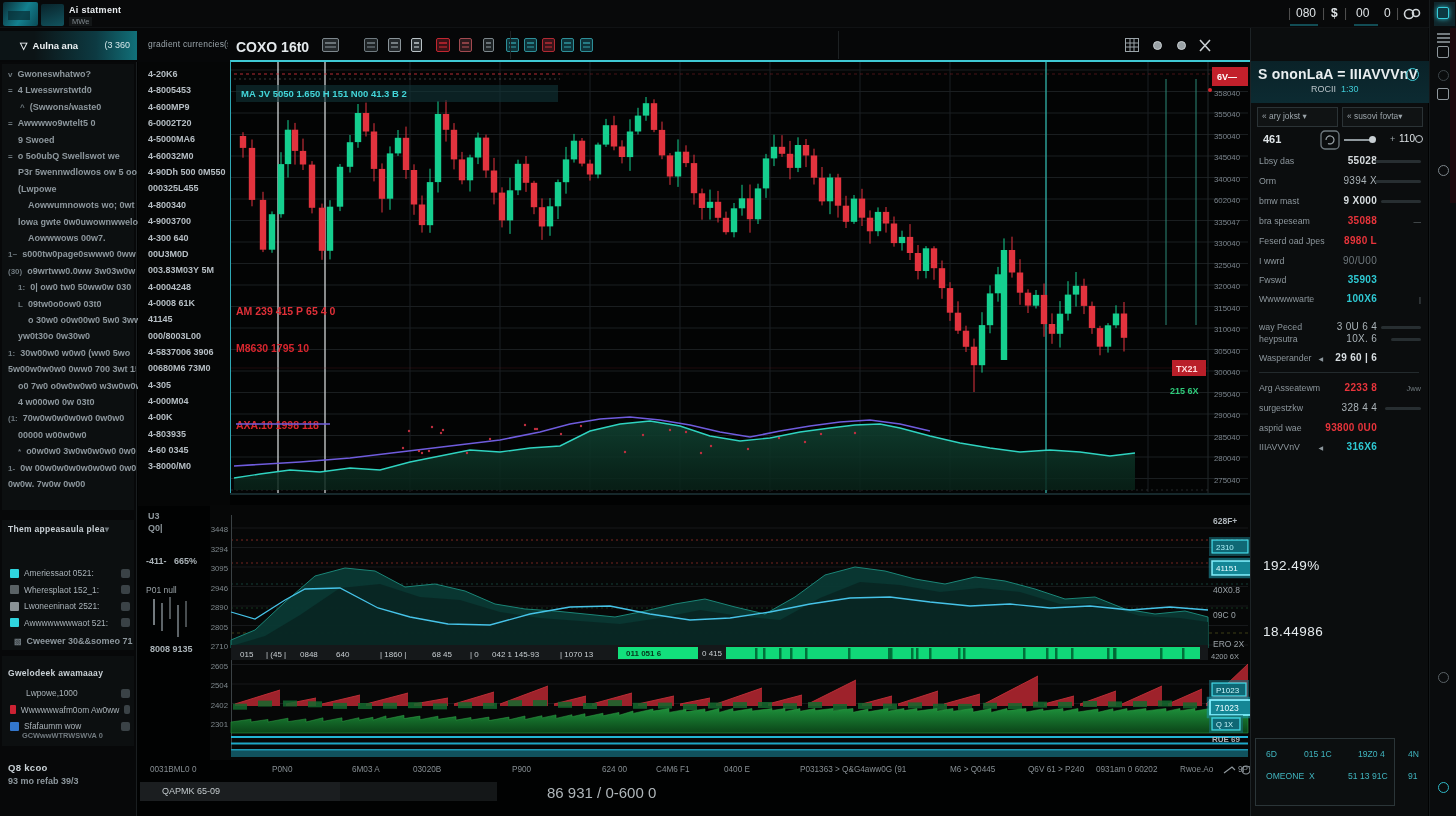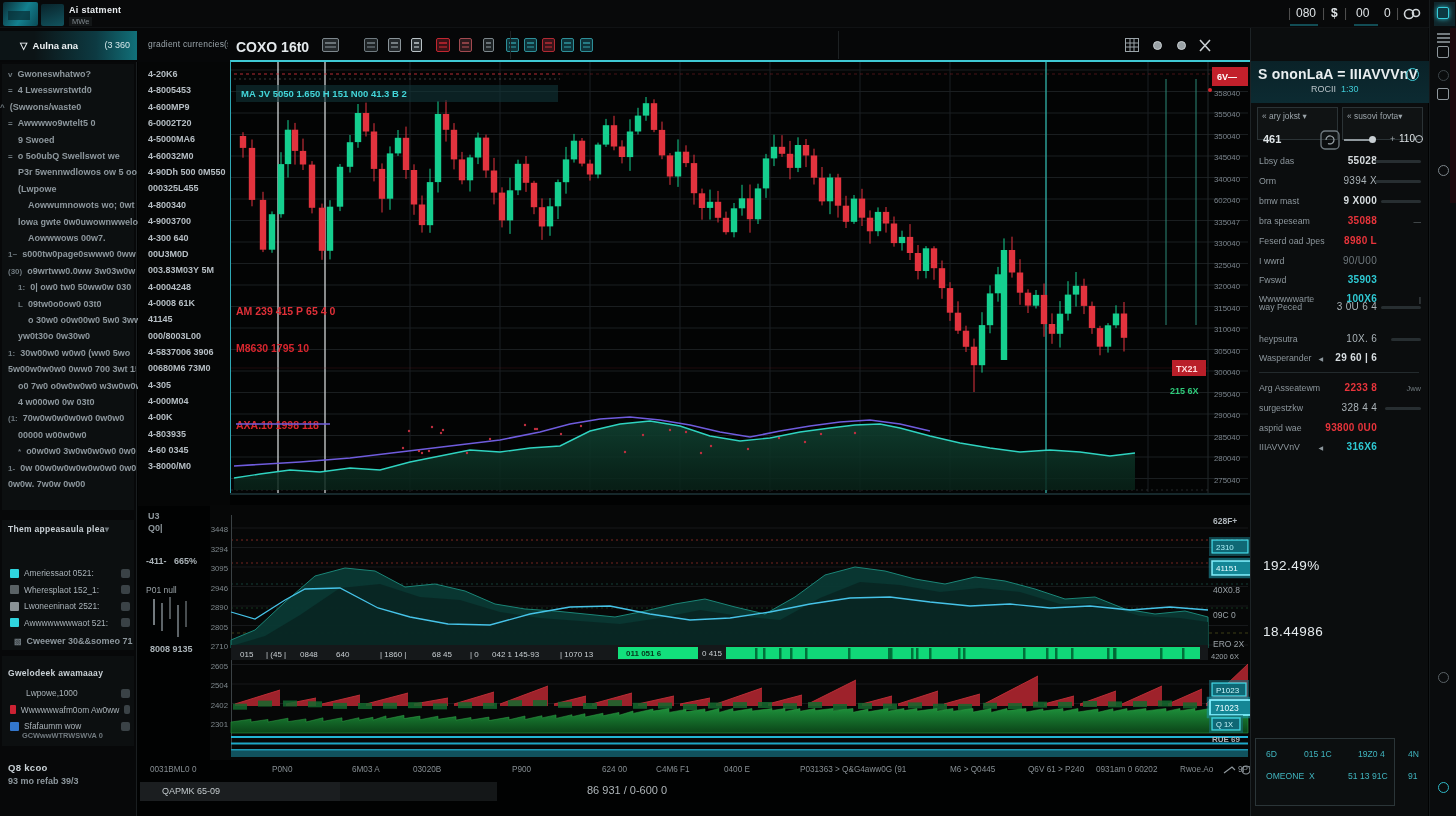--- a/index.html
+++ b/index.html
@@ -33,32 +33,32 @@
 
 #syc{position:absolute;left:138px;top:62px;width:92px;height:444px;background:#050606}
 .sy{position:absolute;left:148px;font-size:9px;font-weight:bold;color:#b6bec4;white-space:nowrap}
 
 #chf{position:absolute;left:230px;top:60px;width:1020px;height:434px;border-top:2px solid #3fc9d4;border-left:1px solid #2fa8b4;background:#030404}
 #chb{position:absolute;left:230px;top:493px;width:1020px;height:2px;background:#16282b}
 
 .axl{position:absolute;top:765px;font-size:8.2px;color:#878f94;white-space:nowrap}
 #stat1{position:absolute;left:140px;top:782px;width:200px;height:19px;background:#1b1e20;color:#c3cacd;font-size:9px;line-height:19px;padding-left:22px}
 #stat2{position:absolute;left:340px;top:782px;width:157px;height:19px;background:#141718}
-#stat3{position:absolute;left:587px;top:784px;color:#aeb5b9;font-size:11px}
+#stat3{position:absolute;left:547px;top:784px;color:#aeb5b9;font-size:15px}
 #stat4{position:absolute;left:475px;top:828px;color:#6d7578;font-size:10px}
 
 #rp{position:absolute;left:1250px;top:28px;width:178px;height:788px;background:#0b0d0e;border-left:1px solid #1d2326}
 #rph{position:absolute;left:0;top:0;width:178px;height:33px;background:linear-gradient(90deg,#0b2a30,#0e3940);border-bottom:2px solid #38c5d1}
 #rph span{position:absolute;left:12px;top:11px;font-size:9.5px;color:#dde5e8;font-weight:bold}
 #rsym{position:absolute;left:0;top:33px;width:178px;height:42px;background:linear-gradient(180deg,#0a2228,#0c2b32)}
 #rsym .n{position:absolute;left:7px;top:5px;font-size:14px;font-weight:bold;color:#e9eef0;letter-spacing:.2px}
 #rsym .s{position:absolute;left:60px;top:23px;font-size:9px;color:#b9c3c8}
 #rsym .s i{color:#3ecbd6;font-style:normal}
 #rsym .ic{position:absolute;right:10px;top:7px;width:13px;height:13px;border:1.5px solid #3ecbd6;border-radius:50%}
-#rdrop{position:absolute;left:6px;top:79px;width:166px;height:33px;color:#9ba4aa;font-size:8.4px;display:flex;gap:4px}
+#rdrop{position:absolute;left:6px;top:79px;width:166px;height:20px;color:#9ba4aa;font-size:8.4px;display:flex;gap:4px}
 #rdrop div{flex:1;padding:3px 4px;white-space:nowrap;overflow:hidden;background:#101314;border:1px solid #2b3336}
 #rqty{position:absolute;left:7px;top:102px;width:164px;height:20px;color:#dfe5e8}
 .rrow{position:absolute;left:0;width:178px;height:18px;font-size:8.8px}
 .rl{position:absolute;left:8px;top:4px;color:#8d979d;white-space:nowrap}
 .rv{position:absolute;right:52px;top:3px;font-size:10px;letter-spacing:.3px}
 .rv.w{color:#d7dde0;font-weight:bold}
 .rv.g{color:#aab3b8}
 .rv.r{color:#e8343b;font-weight:bold}
 .rv.t{color:#2fc9d3;font-weight:bold}
 .rv.d{color:#6f787d}
@@ -167,21 +167,21 @@
 <div class="abs" style="left:838px;top:3px;width:1px;height:28px;background:#1d2123"></div>
 </div>
 
 <div id="lsb">
 <div class="panel" style="top:2px;height:446px"></div>
 <div class="panel" style="top:458px;height:130px"></div>
 <div class="panel" style="top:594px;height:90px"></div>
 </div>
 <div class="si" style="top:69px;left:8px"><span class="pre">v</span>Gwoneswhatwo?</div>
     <div class="si" style="top:85.4px;left:8px"><span class="pre">=</span>4 Lwesswrstwtd0</div>
-    <div class="si" style="top:101.80000000000001px;left:0"><span class="pre">^</span>(Swwons/waste0</div>
+    <div class="si" style="top:101.80000000000001px;left:20px"><span class="pre">^</span>(Swwons/waste0</div>
     <div class="si" style="top:118.20000000000002px;left:8px"><span class="pre">=</span>Awwwwo9wtelt5 0</div>
     <div class="si" style="top:134.60000000000002px;left:18px">9 Swoed</div>
     <div class="si" style="top:151.00000000000003px;left:8px"><span class="pre">=</span>o 5o0ubQ Swellswot we</div>
     <div class="si" style="top:167.40000000000003px;left:18px">P3r 5wennwdlowos ow 5 oo</div>
     <div class="si" style="top:183.80000000000004px;left:18px">(Lwpowe</div>
     <div class="si" style="top:200.20000000000005px;left:28px">Aowwumnowots wo; 0wt</div>
     <div class="si" style="top:216.60000000000005px;left:18px">lowa gwte 0w0uwownwwelo</div>
     <div class="si" style="top:233.00000000000006px;left:28px">Aowwwows 00w7.</div>
     <div class="si" style="top:249.40000000000006px;left:8px"><span class="pre">1~</span>s000tw0page0swww0 0ww0</div>
     <div class="si" style="top:265.80000000000007px;left:8px"><span class="pre">(30)</span>o9wrtww0.0ww 3w03w0w so</div>
@@ -876,21 +876,21 @@
       </div>
       <div class="rrow" style="top:243px">
         <span class="rl">Fwswd</span>
         <span class="rv t">35903</span>
       </div>
       <div class="rrow" style="top:262px">
         <span class="rl">Wwwwwwarte</span>
         <span class="rv t">100X6</span>
         <span class="dash">|</span>
       </div>
-      <div class="rrow" style="top:270px">
+      <div class="rrow" style="top:290px">
         <span class="rl">way Peced</span>
         <span class="rv g">3 0U 6 4</span>
         <span class="sl" style="width:40px"></span>
       </div>
       <div class="rrow" style="top:302px">
         <span class="rl">heypsutra</span>
         <span class="rv g">10X. 6</span>
         <span class="sl" style="width:30px"></span>
       </div>
       <div class="rrow" style="top:321px">

